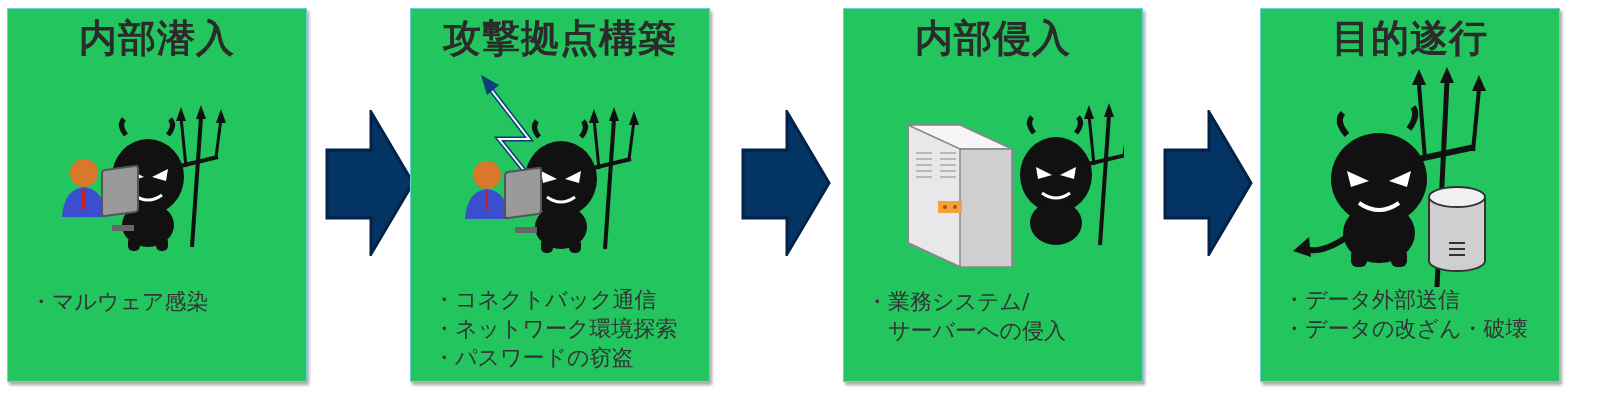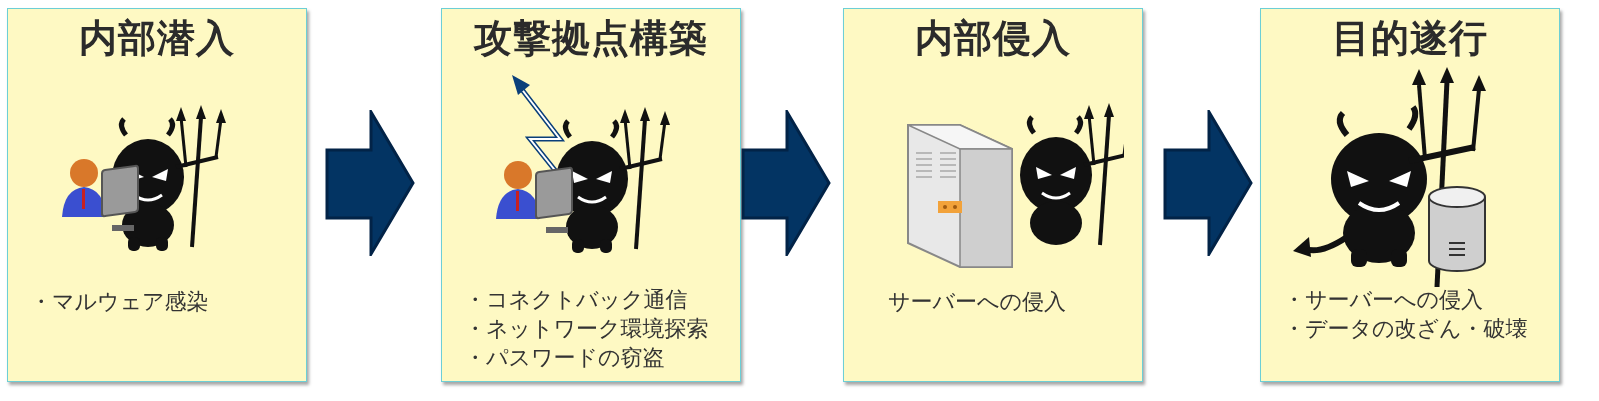--- a/index.html
+++ b/index.html
@@ -1,17 +1,17 @@
 <!DOCTYPE html>
 <html><head>
 <meta charset="utf-8">
 <style>
   html,body{margin:0;padding:0;background:#ffffff;}
   body{width:1599px;height:401px;position:relative;overflow:hidden;font-family:"DejaVu Sans",sans-serif;}
-  .stage{position:absolute;top:8px;width:300px;height:374px;background:#fef9c3;border:1.5px solid #6ccfd6;box-shadow:2px 3px 3px rgba(0,0,0,0.35);box-sizing:border-box;}
+  .stage{position:absolute;top:8px;width:300px;height:374px;background:#22c55e;border:1.5px solid #6ccfd6;box-shadow:2px 3px 3px rgba(0,0,0,0.35);box-sizing:border-box;}
   .stage-title{position:absolute;top:4px;left:0;right:0;text-align:center;font-size:38px;font-weight:bold;color:#2b2b2b;letter-spacing:1px;}
   .bullets{position:absolute;left:14px;font-size:22px;color:#333;line-height:29px;margin-left:8px;}
   .bullets div{white-space:nowrap;}
   .illus{position:absolute;}
   .arrow{position:absolute;top:110px;width:90px;height:146px;}
 </style>
 </head>
 <body>
 
 <div class="stage" style="left:7px;">
@@ -44,21 +44,21 @@
   </svg>
   <div class="bullets" style="top:278px;">
     <div>・マルウェア感染</div>
   </div>
 </div>
 
 <svg class="arrow" style="left:325px;" viewBox="0 0 90 146">
   <polygon points="2,40 46,40 46,2 88,73 46,144 46,108 2,108" fill="#033463" stroke="#022347" stroke-width="3"></polygon>
 </svg>
 
-<div class="stage" style="left:441px;padding-left:22px;">
+<div class="stage" style="left:410px;padding-left:22px;">
   <div class="stage-title">攻撃拠点構築</div>
   <svg class="illus" style="left:48px;top:60px;" width="200" height="190" viewBox="0 0 200 190">
 
     <polyline points="80,120 40,70 70,70 30,18" fill="none" stroke="#0a3f7a" stroke-width="5"></polyline>
     <polyline points="80,120 40,70 70,70 30,18" fill="none" stroke="#fff" stroke-width="2"></polyline>
     <polygon points="22,6 40,16 28,26" fill="#0a3f7a"></polygon>
     <g fill="#111" transform="translate(10,30)">
       <path d="M70 38 q-8 -10 -2 -16 M112 38 q8-10 2-16" stroke="#111" stroke-width="5" fill="none"></path>
       <ellipse cx="92" cy="80" rx="36" ry="38"></ellipse>
       <ellipse cx="92" cy="128" rx="26" ry="22"></ellipse>
@@ -122,20 +122,21 @@
         <line x1="36" y1="72" x2="52" y2="72"></line>
         <line x1="36" y1="78" x2="52" y2="78"></line>
         <line x1="36" y1="84" x2="52" y2="84"></line>
         <line x1="36" y1="90" x2="52" y2="90"></line>
     </g>
     <rect x="34" y="114" width="24" height="12" fill="#f2a23a"></rect>
     <circle cx="41" cy="120" r="2" fill="#a05a10"></circle>
       <circle cx="51" cy="120" r="2" fill="#a05a10"></circle>
   </svg>
   <div class="bullets" style="top:278px;">
+    <div>・業務システム/</div>
     <div>　サーバーへの侵入</div>
   </div>
 </div>
 
 <svg class="arrow" style="left:1163px;" viewBox="0 0 90 146">
   <polygon points="2,40 46,40 46,2 88,73 46,144 46,108 2,108" fill="#033463" stroke="#022347" stroke-width="3"></polygon>
 </svg>
 
 <div class="stage" style="left:1260px;">
   <div class="stage-title">目的遂行</div>
@@ -161,16 +162,16 @@
 
     <path d="M140 130 v64 a28 10 0 0 0 56 0 v-64" fill="#cfcfcf" stroke="#333" stroke-width="2"></path>
     <ellipse cx="168" cy="130" rx="28" ry="10" fill="#f0f0f0" stroke="#333" stroke-width="2"></ellipse>
     <g stroke="#333" stroke-width="2">
         <line x1="160" y1="176" x2="176" y2="176"></line>
         <line x1="160" y1="182" x2="176" y2="182"></line>
         <line x1="160" y1="188" x2="176" y2="188"></line>
       </g>
   </svg>
   <div class="bullets" style="top:276px;">
-    <div>・サーバーへの侵入</div>
+    <div>・データ外部送信</div>
     <div>・データの改ざん・破壊</div>
   </div>
 </div>
 
 </body></html>

